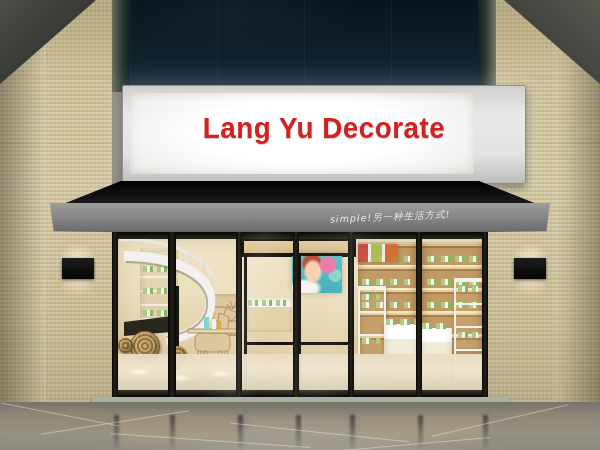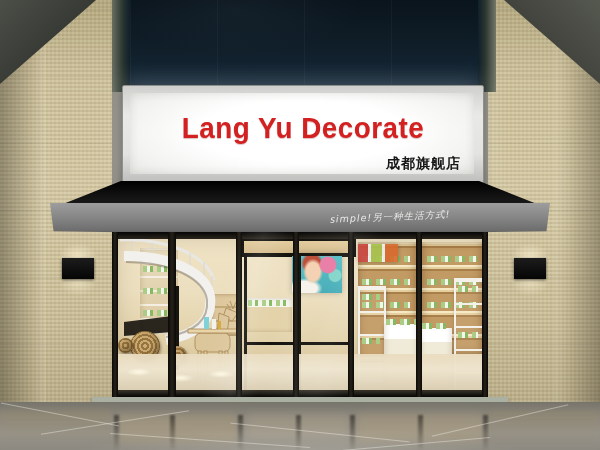--- a/index.html
+++ b/index.html
@@ -38,21 +38,21 @@
       linear-gradient(180deg,#0a141c 0%,#101f2a 55%,#15293a 100%);}
   #recess-left{left:112px;top:0;width:18px;height:92px;
     background:linear-gradient(90deg,#6a6f60,#2a3630 60%,#101f2a);}
   #recess-right{left:478px;top:0;width:18px;height:92px;
     background:linear-gradient(270deg,#747867,#2a3630 60%,#101f2a);}
 
   
   #signboard{left:122px;top:85px;width:360px;height:97px;
     background:linear-gradient(180deg,#cfcfcd,#e9e9e7 30%,#e3e3e1 70%,#bdbdbb);
     border:1px solid #8f8f8d;border-radius:2px;
-    box-shadow:0 0 26px rgba(255,255,255,.28), 0 4px 8px rgba(0,0,0,.45);}
+    box-shadow:0 0 26px rgba(255,255,255,.28), 0 4px 8px rgba(0,0,0,.45);padding-left:42px;}
   #sign-glow{left:7px;top:7px;width:344px;height:81px;position:absolute;
     background:radial-gradient(ellipse 75% 95% at 50% 48%, #ffffff 40%, #f2f2f0 70%, #dededa 96%);
     box-shadow:inset 0 0 10px rgba(0,0,0,.10);}
   #sign-title{left:0;top:26px;width:100%;text-align:center;position:absolute;
     font-size:29px;font-weight:bold;letter-spacing:.5px;color:#d32020;
     transform:scaleX(.96);
     text-shadow:0 1px 1px rgba(120,0,0,.25);}
   #sign-subtitle{right:22px;bottom:10px;position:absolute;
     font-size:14px;font-weight:bold;color:#181818;letter-spacing:1px;}
 
@@ -199,21 +199,20 @@
   <div class="abs" id="wedge-left"></div>
   <div class="abs" id="wedge-right"></div>
 
   <div class="abs" id="recess-left"></div>
   <div class="abs" id="recess-right"></div>
   <div class="abs" id="upper-panel"></div>
 
   <div class="abs" id="signboard">
     <div id="sign-glow"></div>
     <div id="sign-title">Lang Yu Decorate</div>
-    <div id="sign-subtitle">成都旗舰店</div>
   </div>
 
   <div class="abs" id="awning-top"></div>
   <div class="abs" id="awning-valance">
     <div id="awning-slogan">simple!另一种生活方式!</div>
   </div>
 
   <div class="abs" id="storefront">
 
     <div id="back-shelf-left">

